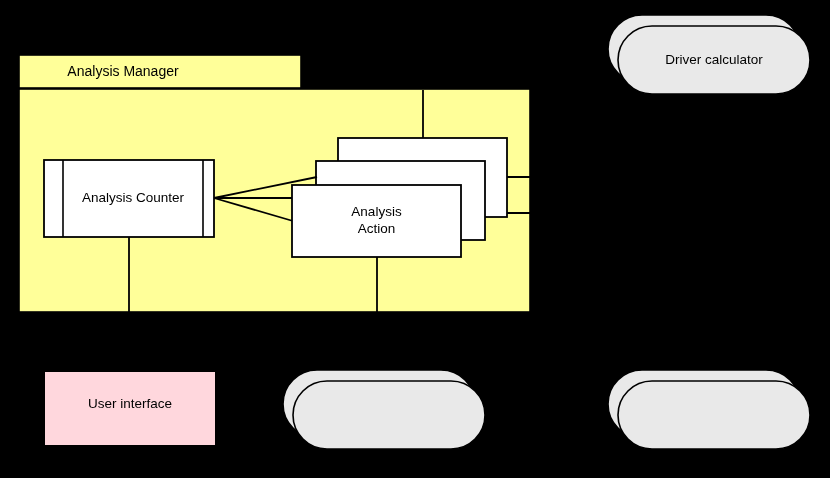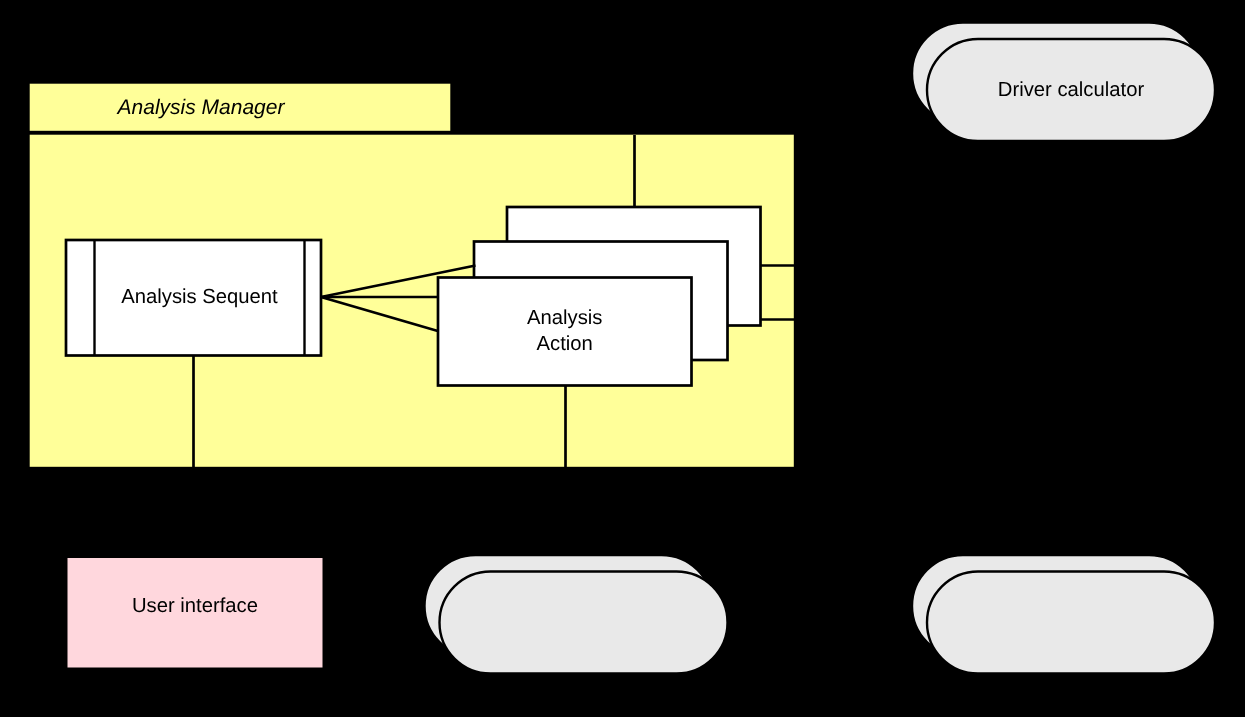--- a/index.html
+++ b/index.html
@@ -87,23 +87,23 @@
       <rect x="293" y="381" width="192" height="68" rx="34" ry="34" fill="#e9e9e9" stroke="#000000" stroke-width="1.6"></rect>
     </g>
 
     <line x1="600" y1="418" x2="625" y2="418" stroke="#000000" stroke-width="1.8"></line>
     <g>
       <rect x="608" y="370" width="192" height="68" rx="34" ry="34" fill="#e9e9e9" stroke="#000000" stroke-width="1.6"></rect>
       <rect x="618" y="381" width="192" height="68" rx="34" ry="34" fill="#e9e9e9" stroke="#000000" stroke-width="1.6"></rect>
     </g>
   </svg>
 
-  <div class="node-label pkg-title" style="left:17px; top:55px; width:234px; height:33px;font-style:italic;">Analysis Manager</div>
+  <div class="node-label pkg-title" style="left:6px; top:55px; width:234px; height:33px;">Analysis Manager</div>
 
-  <div class="node-label" style="left:63px; top:160px; width:140px; height:77px;">Analysis Sequent</div>
+  <div class="node-label" style="left:63px; top:160px; width:140px; height:77px;">Analysis Counter</div>
 
   <div class="node-label" style="left:292px; top:185px; width:169px; height:72px;">Analysis
 Action</div>
 
   <div class="node-label" style="left:45px; top:372px; width:170px; height:64px;">User interface</div>
 
   <div class="node-label" style="left:618px; top:26px; width:192px; height:68px;">Driver calculator</div>
 
 
 

